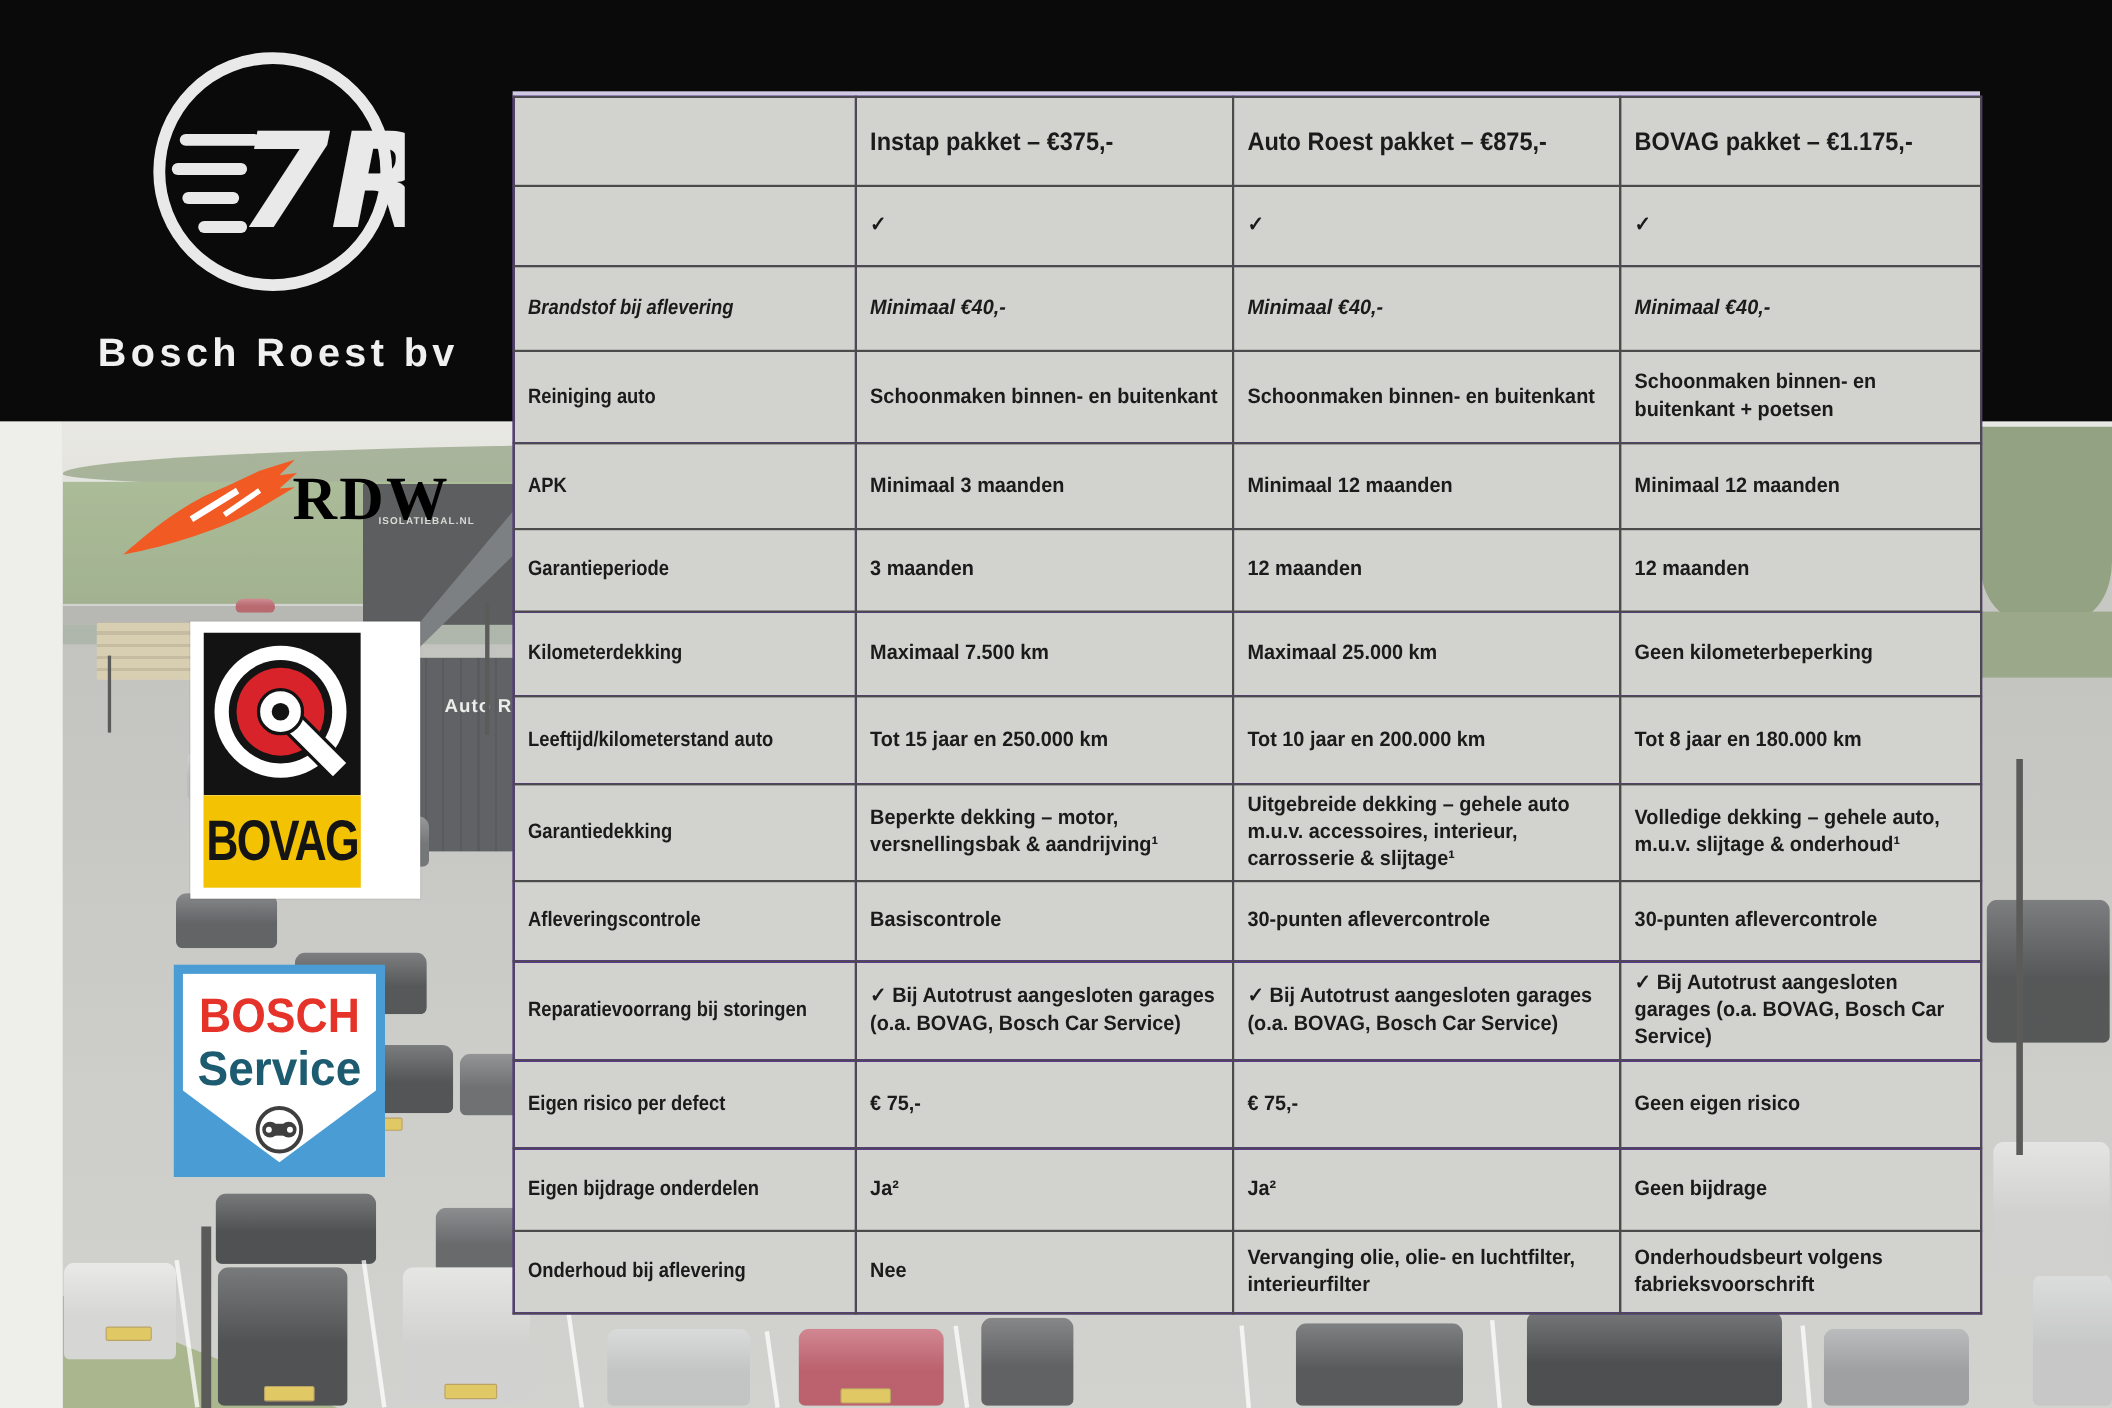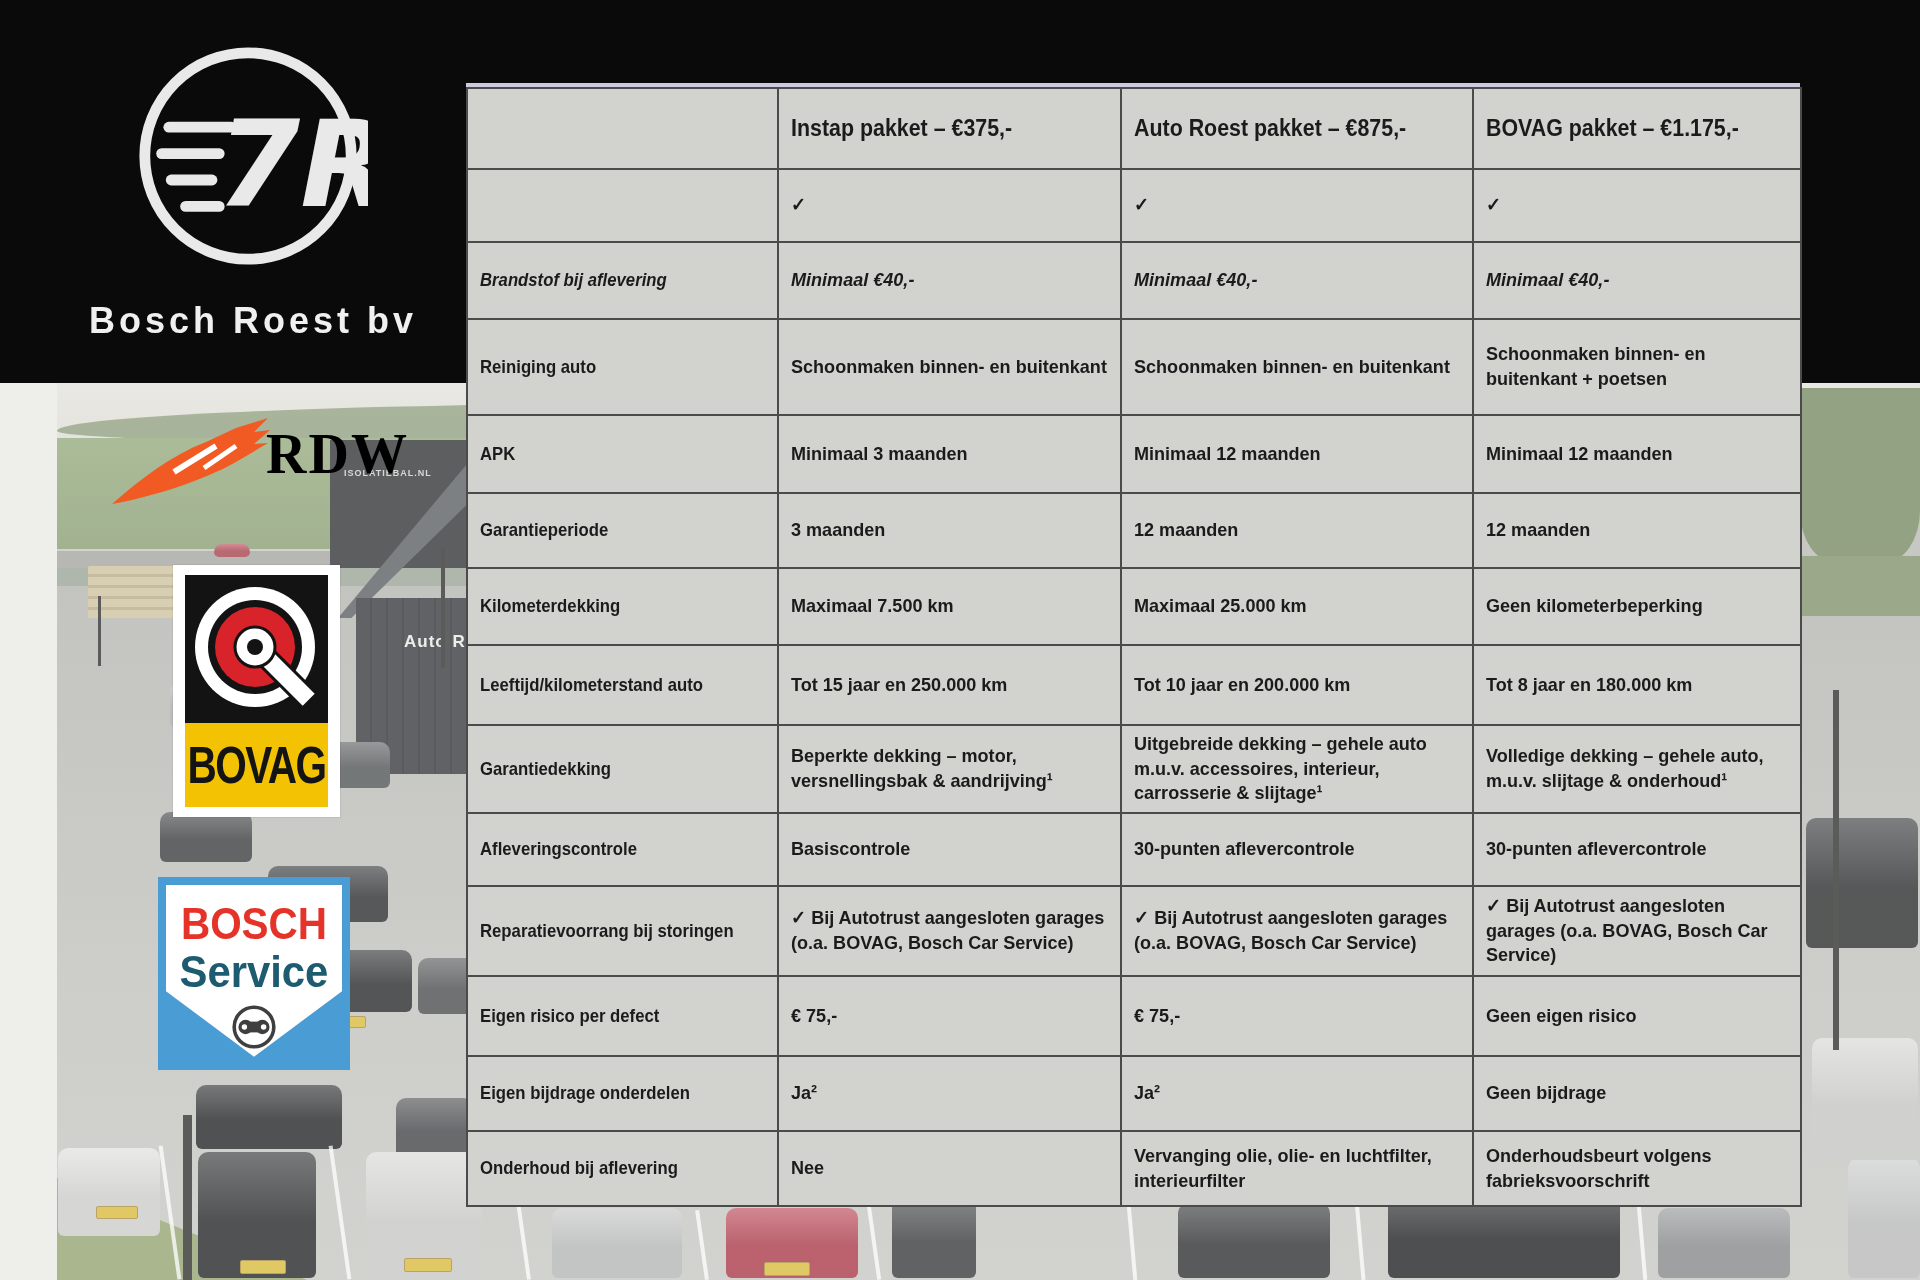--- a/index.html
+++ b/index.html
@@ -37,21 +37,21 @@
   .dealer-logo{position:absolute;left:128px;top:30px;width:240px;height:252px;z-index:3;}
   .dealer-name{position:absolute;left:88px;top:300px;width:330px;z-index:3;text-align:center;
                color:#f0f0f0;font-size:36px;font-weight:bold;letter-spacing:4px;}
 
   
   .rdw{position:absolute;left:108px;top:416px;width:300px;height:100px;z-index:3;}
   .rdw-text{position:absolute;left:158px;top:6px;font-family:"Liberation Serif",serif;
             font-weight:bold;font-size:56px;color:#000000;letter-spacing:2px;}
 
   
-  .bovag{position:absolute;left:173px;top:565px;width:167px;height:252px;background:#fff;z-index:3;box-shadow:0 0 0 1px rgba(0,0,0,.06);}
+  .bovag{position:absolute;left:173px;top:565px;width:167px;height:252px;background:#fff;z-index:3;box-shadow:0 0 0 1px rgba(0,0,0,.06);padding-left:42px;}
   .bovag-top{position:absolute;left:12px;top:10px;width:143px;height:148px;}
   .bovag-band{position:absolute;left:12px;top:158px;width:143px;height:84px;background:#f2c203;
               display:flex;align-items:center;justify-content:center;}
   .bovag-band span{font-size:52px;font-weight:bold;color:#141414;transform:scaleX(.78);letter-spacing:-2px;}
 
   
   .bosch{position:absolute;left:158px;top:877px;width:192px;height:193px;background:#4a9cd4;z-index:3;}
   .bosch-pent{position:absolute;left:8px;top:8px;width:176px;height:177px;background:#fff;
               clip-path:polygon(0 0,100% 0,100% 60%,50% 97%,0 60%);}
   .bosch-word1{position:absolute;left:0;top:22px;width:100%;text-align:center;color:#e5332a;
@@ -66,21 +66,21 @@
                 border-collapse:collapse;table-layout:fixed;background:#6d28d9;}
   table.pricing th,table.pricing td{border:2px solid #4b4b4b;background:#d2d2cf;color:#1b1b1b;
                 vertical-align:middle;text-align:left;padding:4px 12px;overflow:hidden;}
   table.pricing th{font-size:23px;font-weight:bold;}
   table.pricing td{font-size:19px;font-weight:bold;line-height:1.3;}
   .hdr{display:inline-block;white-space:nowrap;transform:scaleX(.93);transform-origin:0 50%;}
   .lblspan{display:inline-block;white-space:nowrap;transform:scaleX(.88);transform-origin:0 50%;}
   .valspan{display:inline-block;width:105%;transform:scaleX(.95);transform-origin:0 50%;}
   thead tr{height:81px;}
   tbody tr:nth-child(1){height:73px;}  tbody tr:nth-child(2){height:77px;font-style:italic;}
-  tbody tr:nth-child(3){height:96px;}  tbody tr:nth-child(4){height:78px;}
+  tbody tr:nth-child(3){height:84px;}  tbody tr:nth-child(4){height:78px;}
   tbody tr:nth-child(5){height:75px;}  tbody tr:nth-child(6){height:77px;}
   tbody tr:nth-child(7){height:80px;}  tbody tr:nth-child(8){height:88px;}
   tbody tr:nth-child(9){height:73px;}  tbody tr:nth-child(10){height:90px;}
   tbody tr:nth-child(11){height:80px;} tbody tr:nth-child(12){height:75px;padding-left:28px;}
   tbody tr:nth-child(13){height:75px;}
 </style>
 </head>
 <body>
 
 <div class="canvas">

